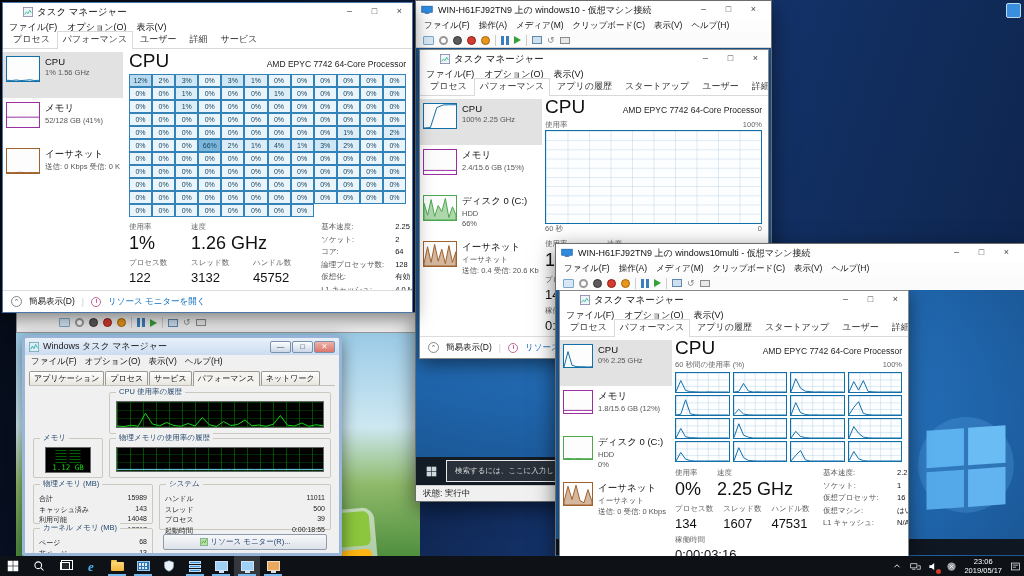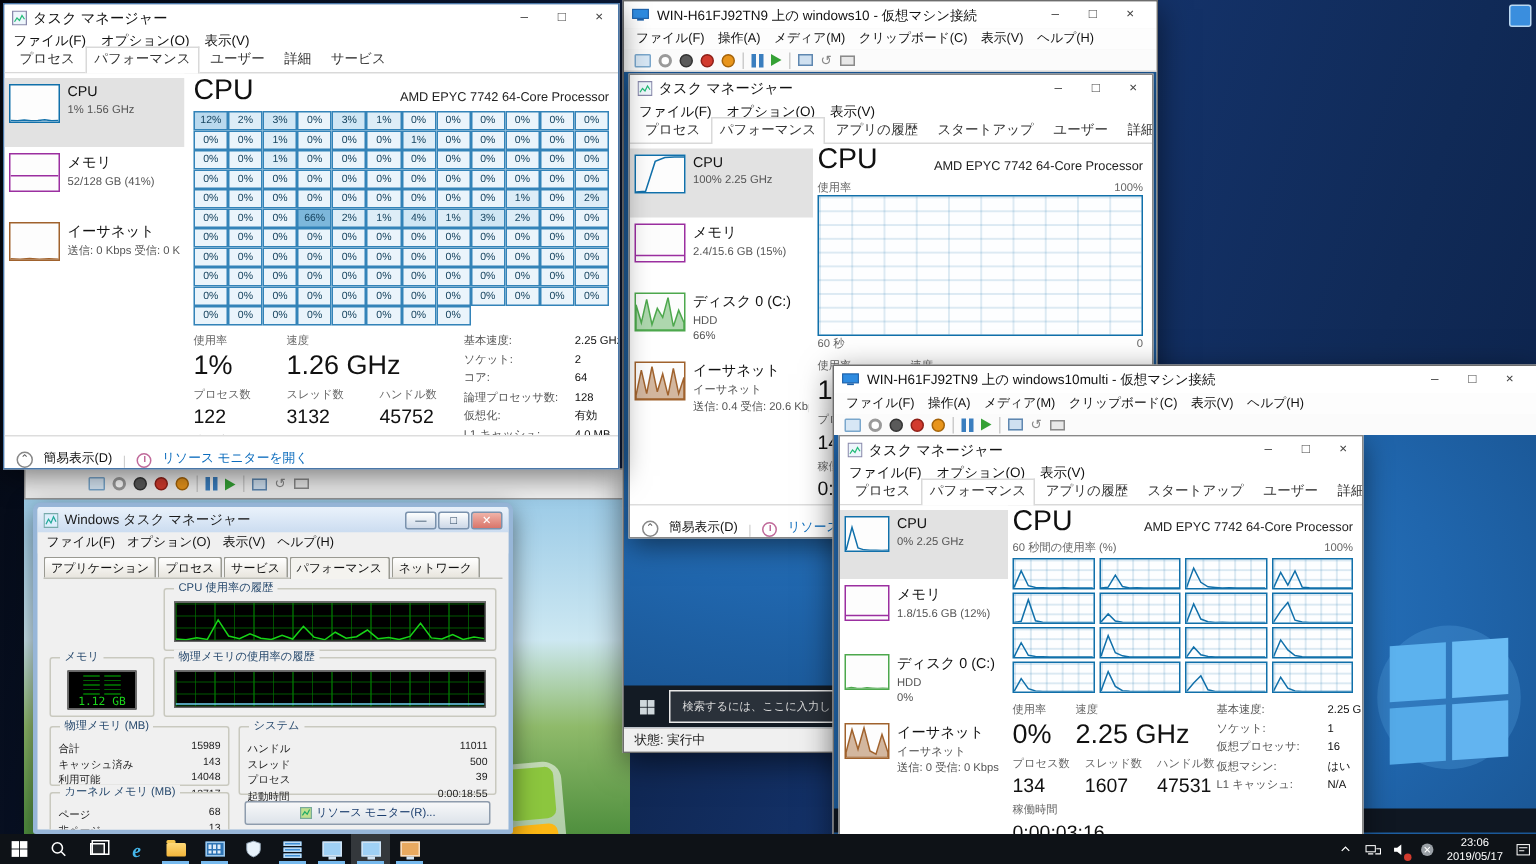--- a/index.html
+++ b/index.html
@@ -2,21 +2,21 @@
 <html><head>
 <meta charset="utf-8">
 <style>
 *{margin:0;padding:0;box-sizing:border-box}
 html,body{width:1024px;height:576px;overflow:hidden}
 body{font-family:"Liberation Sans","DejaVu Sans",sans-serif;font-size:10px;color:#111}
 .stage{position:relative;width:1024px;height:576px;overflow:hidden;
  background:linear-gradient(108deg,#04070e 0%,#0a1733 30%,#14336b 62%,#102a57 82%,#0c2148 100%)}
 
 .win{position:absolute;background:#fff;border:1px solid #555;box-shadow:0 5px 18px rgba(0,0,0,.5);overflow:hidden}
-.tbar{display:flex;align-items:center;height:18px;padding-left:5px;gap:4px;background:#fff}
+.tbar{display:flex;align-items:center;height:18px;padding-left:20px;gap:4px;background:#fff}
 .tbar .t{font-size:9.5px;white-space:nowrap}
 .winbtns{margin-left:auto;display:flex;height:100%}
 .winbtns span{width:25px;text-align:center;line-height:17px;font-size:9px;color:#444}
 .menus{display:flex;gap:10px;padding:0 6px;font-size:9px;height:13px;align-items:center;background:#fff;white-space:nowrap}
 .tabs{display:flex;gap:1px;padding:0 4px;font-size:9px;height:15px;align-items:flex-end;border-bottom:1px solid #d9d9d9;background:#fff;white-space:nowrap}
 .tab{padding:1px 5px 2px;color:#333;border:1px solid transparent;border-bottom:none}
 .tab.active{border-color:#d9d9d9;background:#fff;margin-bottom:-1px;padding-bottom:3px}
 .tm-side{position:absolute;left:0;width:120px;overflow:hidden;background:#fff;padding-top:3px}
 .side-item{display:flex;gap:5px;padding:4px 3px;height:46px;align-items:flex-start}
 .side-item.sel{background:#e2e2e2}
@@ -30,24 +30,24 @@
 .minilabel{font-size:7.5px;color:#666}
 .grid{display:grid;grid-template-columns:repeat(12,1fr);margin-top:2px}
 .core-cell{border:1px solid #3383b8;height:13px;font-size:7px;line-height:11px;text-align:center;color:#17445f}
 .stats{display:flex;margin-top:5px}
 .srow{display:flex;margin-bottom:4px}
 .scol{margin-right:10px}
 .w55{width:52px}
 .slabel{font-size:7.5px;color:#666;white-space:nowrap}
 .sbig{font-size:18px;margin-top:1px;white-space:nowrap}
 .smid{font-size:13px;margin-top:2px;white-space:nowrap}
-.kv{font-size:7.5px;margin-left:8px}
+.kv{font-size:7.5px;margin-left:20px}
 .kvrow{display:flex;margin-bottom:2.5px;white-space:nowrap}
 .kvrow span:first-child{width:74px;color:#555}
-.tm-footer{position:absolute;left:0;right:0;bottom:0;height:22px;border-top:1px solid #ddd;display:flex;align-items:flex-end;gap:7px;padding:0 8px;font-size:8.5px;background:#fff}
+.tm-footer{position:absolute;left:0;right:0;bottom:0;height:22px;border-top:1px solid #ddd;display:flex;align-items:center;gap:7px;padding:0 8px;font-size:8.5px;background:#fff}
 .link{color:#0b6cbd;white-space:nowrap}
 .chev-circ{width:11px;height:11px;border:1px solid #888;border-radius:50%;font-size:7px;line-height:9px;text-align:center;color:#555}
 .gauge-ico{width:10px;height:10px;border-radius:50%;border:1px solid #c06a9a;position:relative}
 .gauge-ico::after{content:'';position:absolute;left:4px;top:1px;width:1px;height:4px;background:#c06a9a}
 .tmgraph{border:1px solid #1170aa;position:relative;background:
  linear-gradient(to right,rgba(23,113,170,.14) 1px,transparent 1px) 0 0/10% 100%,
  linear-gradient(to bottom,rgba(23,113,170,.14) 1px,transparent 1px) 0 0/100% 10%,#fdfeff}
 .axisrow{display:flex;justify-content:space-between;font-size:7.5px;color:#666}
 
 .vmwin{position:absolute;background:#f0f0f0;border:1px solid #6d6d6d;box-shadow:0 6px 20px rgba(0,0,0,.55);overflow:hidden}

